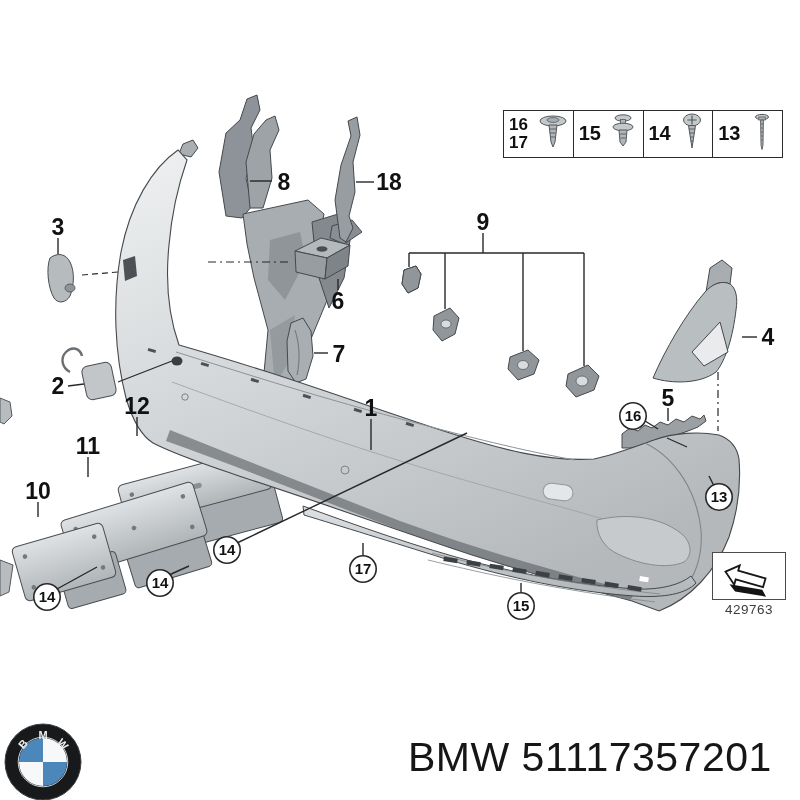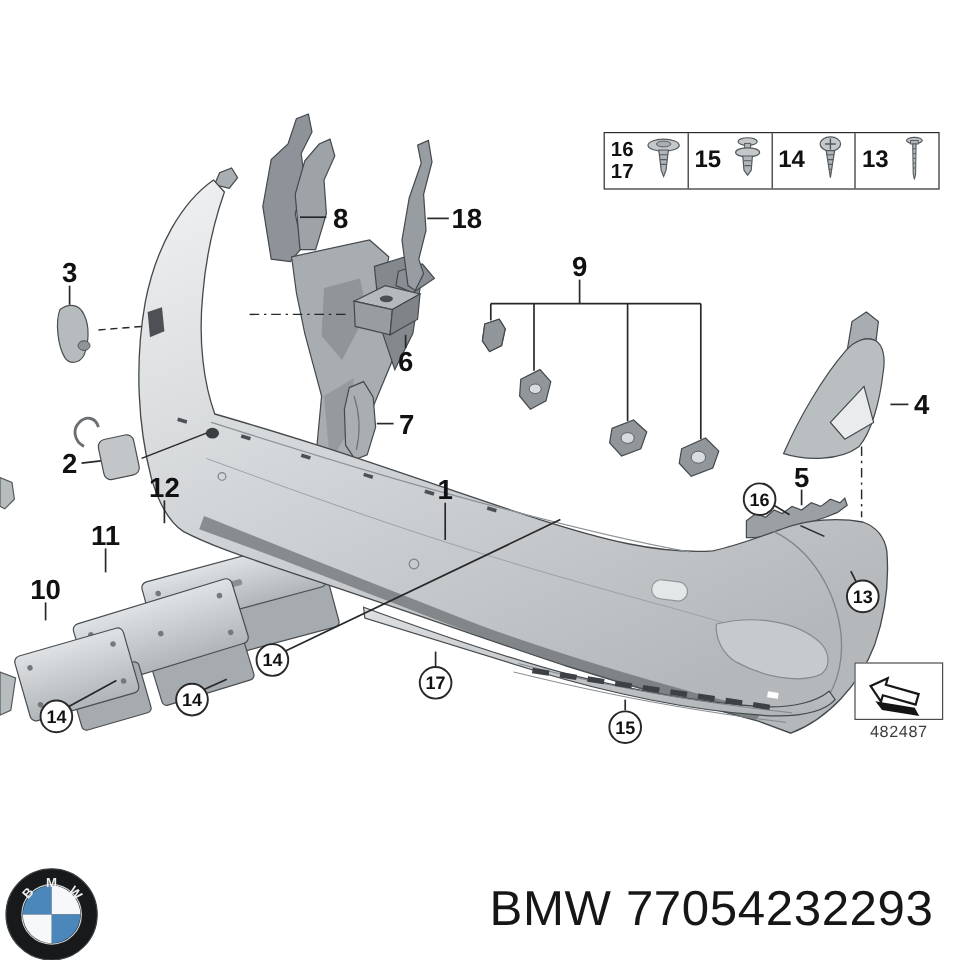--- a/index.html
+++ b/index.html
@@ -341,31 +341,31 @@
 
 <div id="thumb">
   <div class="box">
     <svg width="66" height="44" viewBox="0 0 64 48">
       <g transform="rotate(16 30 24)">
         <path d="M14,38 L50,34 L56,40 L22,44 Z" fill="#141414"></path>
         <path d="M6,26 L19,15 L19,21 L50,21 L50,31 L19,31 L19,37 Z" fill="#fdfdfd" stroke="#161616" stroke-width="2"></path>
       </g>
     </svg>
   </div>
-  <div class="code">482487</div>
+  <div class="code">429763</div>
 </div>
 
 <svg id="footer-logo" viewBox="0 0 80 80">
   <circle cx="40" cy="40" r="38" fill="#17191b" stroke="#3a3f42"></circle>
   <circle cx="40" cy="40" r="24.8" fill="none" stroke="#cdd2d5" stroke-width="1"></circle>
   <path d="M40,40 L40,16 A24,24 0 0,0 16,40 Z" fill="#4b87ba"></path>
   <path d="M40,40 L64,40 A24,24 0 0,0 40,16 Z" fill="#f6f8f9"></path>
   <path d="M40,40 L40,64 A24,24 0 0,0 64,40 Z" fill="#4b87ba"></path>
   <path d="M40,40 L16,40 A24,24 0 0,0 40,64 Z" fill="#f6f8f9"></path>
   <g fill="#eceeef" font-family="Liberation Sans, sans-serif" font-size="11" font-weight="bold" text-anchor="middle">
     <text transform="rotate(-48 40 40)" x="40" y="17">B</text>
     <text x="40" y="17">M</text>
     <text transform="rotate(48 40 40)" x="40" y="17">W</text>
   </g>
 </svg>
-<div id="part-label">BMW 77054232293</div>
+<div id="part-label">BMW 51117357201</div>
 
 </div>
 
 </body></html>

